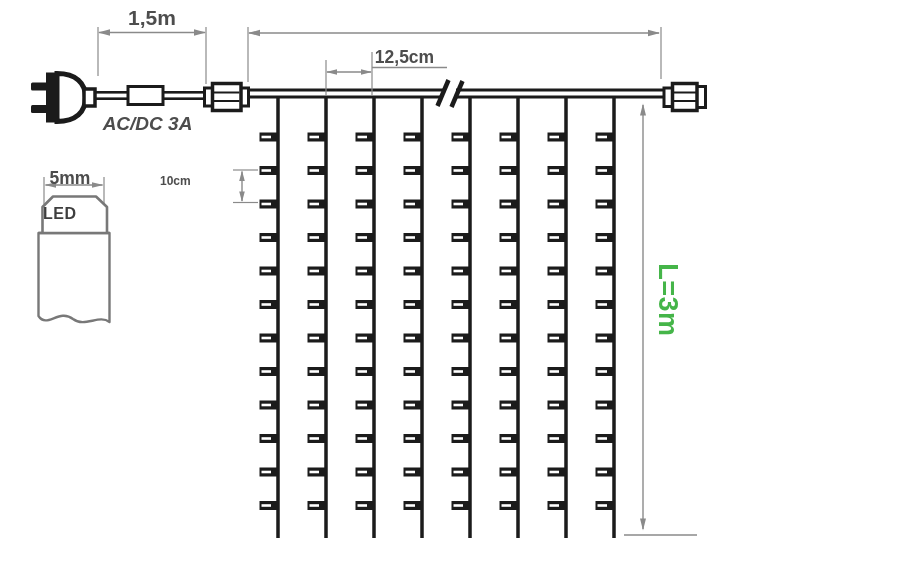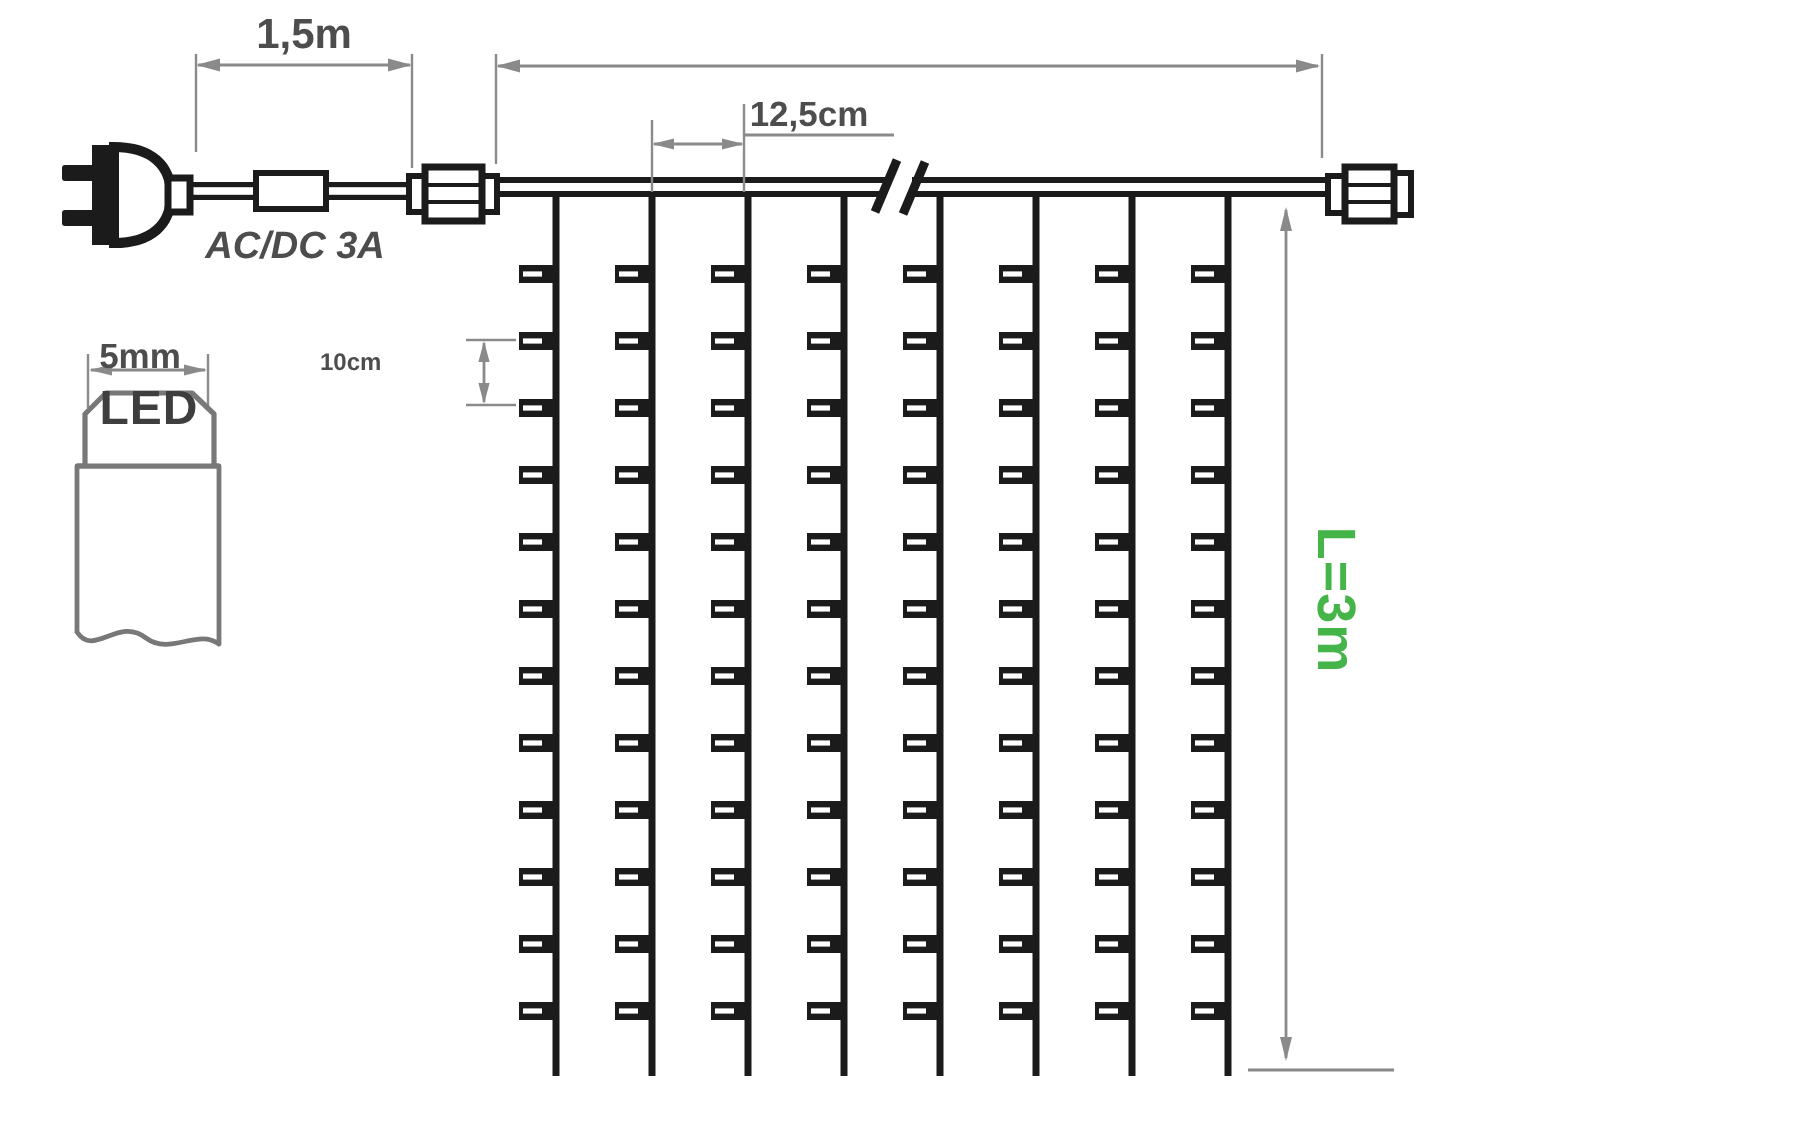--- a/index.html
+++ b/index.html
@@ -8,21 +8,21 @@
     font-family:"Liberation Sans",sans-serif;
   }
   #lineart{position:absolute;left:0;top:0;}
   .lbl{position:absolute;font-weight:bold;color:#4d4d4d;line-height:1.1;}
   .lbl-lead{left:98px;top:6px;width:108px;text-align:center;font-size:21px;}
   .lbl-curtain{left:250px;top:3px;width:408px;text-align:center;font-size:21px;}
   .lbl-adapter{left:85px;top:114px;width:125px;text-align:center;font-size:19px;font-style:italic;}
   .lbl-strand-spacing{left:368px;top:48px;width:73px;text-align:center;font-size:17.5px;}
   .lbl-led-spacing{left:160px;top:175px;width:62px;text-align:left;font-size:12px;}
   .lbl-led-width{left:38px;top:156px;width:64px;text-align:center;font-size:17.5px;margin-top:13px;}
-  .lbl-led{left:43px;top:192px;width:63px;text-align:center;font-size:24px;color:#3e3e3e;letter-spacing:0.5px;}
+  .lbl-led{left:43px;top:205px;width:63px;font-size:16px;color:#3e3e3e;letter-spacing:0.5px;}
   .lbl-drop{
     left:683px;top:255px;width:90px;height:30px;text-align:center;
     font-size:27px;color:#45b549;line-height:30px;
     transform:rotate(90deg);transform-origin:top left;letter-spacing:0.5px;
   }
 </style>
 </head>
 <body>
 
 <div id="canvas">

